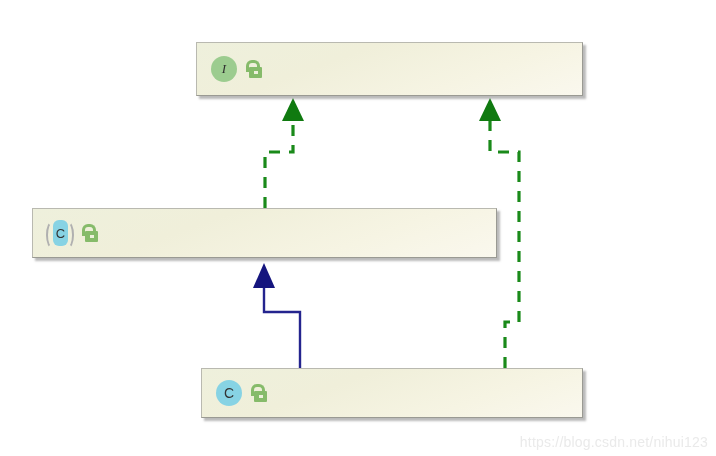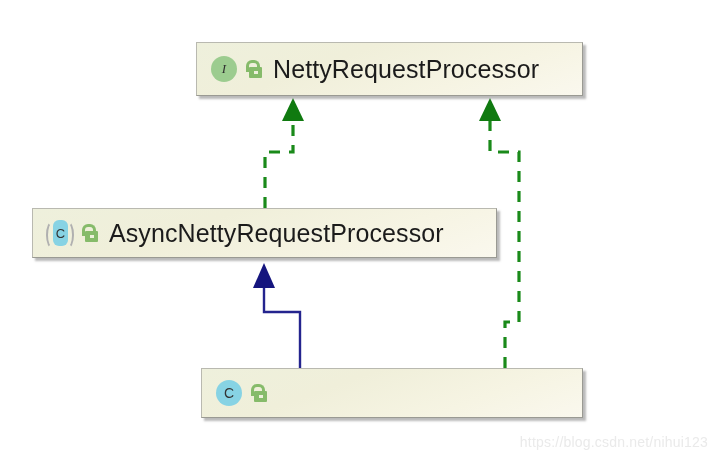--- a/index.html
+++ b/index.html
@@ -172,35 +172,33 @@
 
   <div class="uml-node" style="left:196px; top:42px; width:387px; height:54px;">
     <span class="icon-slot">
       <span class="icon-interface">I</span>
     </span>
     <span class="icon-lock">
       <span class="lock-shackle"></span>
       <span class="lock-body"></span>
       <span class="lock-keyhole"></span>
     </span>
-    <span class="node-label">NettyRequestProcessor</span>
   </div>
 
   <div class="uml-node" style="left:32px; top:208px; width:465px; height:50px;">
     <span class="icon-slot">
       <span class="icon-abstract-paren left"></span>
       <span class="icon-abstract-body">C</span>
       <span class="icon-abstract-paren right"></span>
     </span>
     <span class="icon-lock">
       <span class="lock-shackle"></span>
       <span class="lock-body"></span>
       <span class="lock-keyhole"></span>
     </span>
-    <span class="node-label">AsyncNettyRequestProcessor</span>
   </div>
 
   <div class="uml-node" style="left:201px; top:368px; width:382px; height:50px;">
     <span class="icon-slot">
       <span class="icon-class">C</span>
     </span>
     <span class="icon-lock">
       <span class="lock-shackle"></span>
       <span class="lock-body"></span>
       <span class="lock-keyhole"></span>

